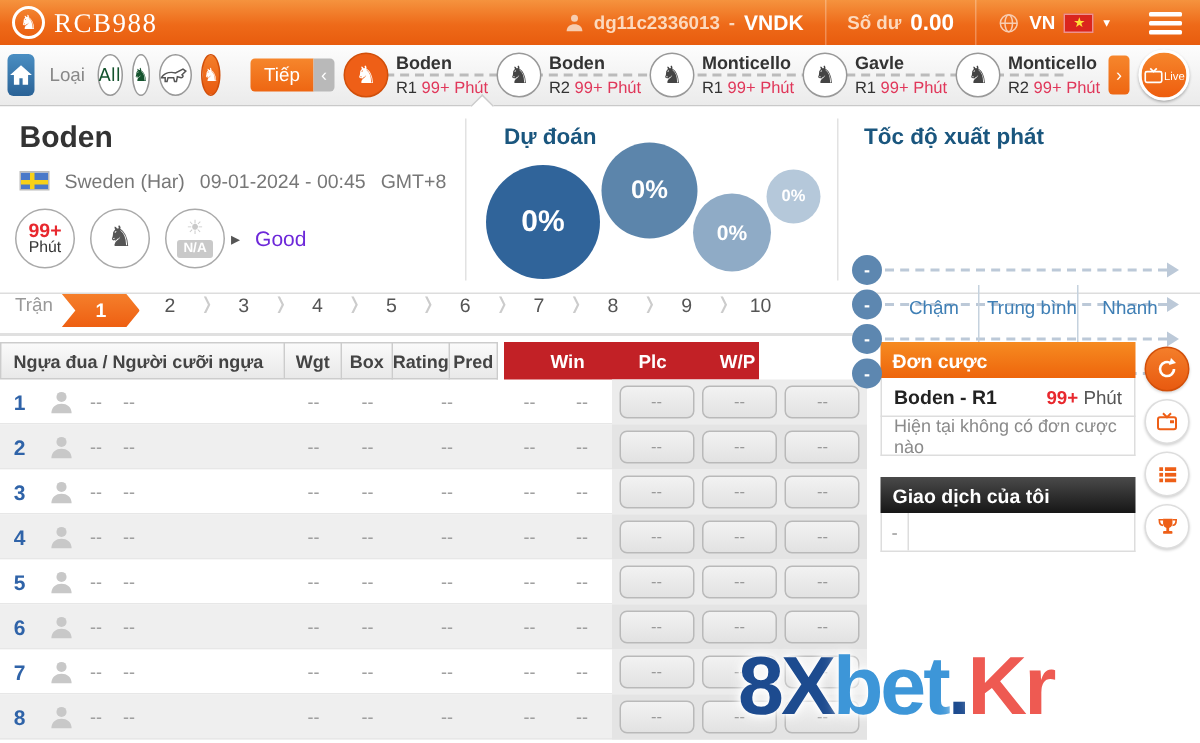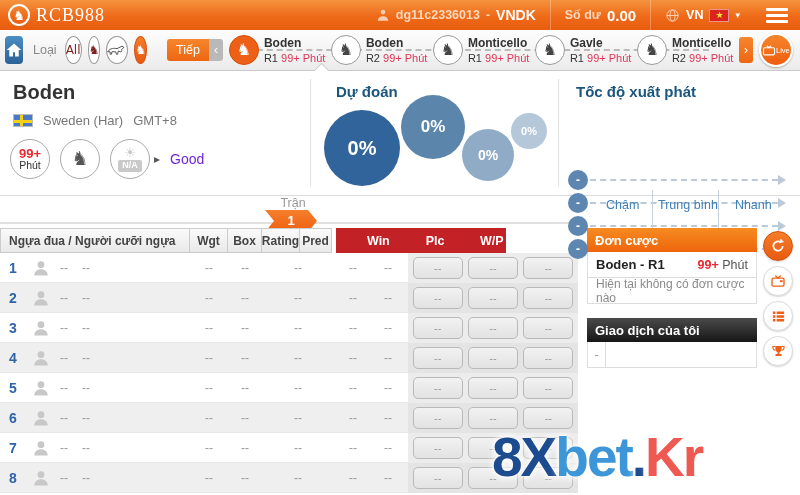--- a/index.html
+++ b/index.html
@@ -33,21 +33,21 @@
   
   .navbar { position:absolute; left:0; top:30px; width:800px; height:41px;
     background:linear-gradient(180deg,#fdfdfd,#ebebeb); border-bottom:1px solid #c9c9c9;
     display:flex; align-items:center; }
   .home-btn { width:38px; height:28px; margin-left:5px; border-radius:4px;
     background:linear-gradient(180deg,#4a8ec2,#2a6296); display:flex; align-items:center;
     justify-content:center; cursor:pointer; }
   .type-label { color:#888; font-size:12.5px; margin:0 8px 0 10px; }
   .cat-circle { width:28px; height:28px; border-radius:50%; border:1px solid #999; background:#fff;
     display:flex; align-items:center; justify-content:center; margin-right:6px; cursor:pointer;
-    font-size:12px; color:#7f1d1d; font-family:"DejaVu Sans",sans-serif; }
+    font-size:12px; color:#14532d; font-family:"DejaVu Sans",sans-serif; }
   .cat-circle.active { background:linear-gradient(180deg,#f47e2a,#e85a10); border-color:#d14f0a; color:#fff; }
   .nav-divider { width:1px; height:40px; background:#ccc; margin:0 6px 0 8px; }
   .next-btn { background:linear-gradient(180deg,#f6862c,#ee6612); color:#fff; font-size:12.5px;
     padding:4px 9px; border-radius:3px 0 0 3px; cursor:pointer; }
   .chev-left { background:#b9b9b9; color:#fff; font-size:12px; padding:4px 5px;
     border-radius:0 3px 3px 0; cursor:pointer; }
   .race-strip { position:relative; display:flex; align-items:center; height:100%; flex:1; margin-left:6px; }
   .race-dash-line { position:absolute; left:8px; right:30px; top:19px; border-top:2px dashed #bbb; }
   .race-item { position:relative; display:flex; align-items:center; gap:5px; width:102px; cursor:pointer; }
   .race-icon { width:30px; height:30px; border-radius:50%; background:#fff; border:1px solid #999;
@@ -104,21 +104,21 @@
     flex-shrink:0; z-index:2; }
   .speed-line { flex:1; border-top:2px dashed #bcc9d8; margin-left:2px; }
   .speed-arrowhead { width:0; height:0; border-top:5px solid transparent; border-bottom:5px solid transparent;
     border-left:8px solid #bcc9d8; }
   .speed-labels { position:absolute; left:30px; top:56px; width:196px; height:24px; display:flex; z-index:3; }
   .speed-labels div { flex:1; text-align:center; color:#3f7fb5; font-size:12.5px; background:transparent; }
   .speed-vdiv { position:absolute; top:48px; height:42px; width:1px; background:#c5d2de; }
 
   
   .tabsbar { position:absolute; left:0; top:196px; width:582px; height:28px; background:#fff;
-    border-bottom:2px solid #e0e0e0; display:flex; align-items:center;flex-direction:column; }
+    border-bottom:2px solid #e0e0e0; display:flex; align-items:flex-start; }
   .tabs-label { color:#999; font-size:12.5px; margin:0 6px 0 10px; }
   .tab { width:40px; text-align:center; color:#555; font-size:13px; cursor:pointer; position:relative; }
   .tab-sep { color:#ccc; font-size:11px; }
   .tab.active { background:linear-gradient(180deg,#f57f2b,#ee5f12); color:#fff; font-weight:bold;
     height:22px; line-height:22px; width:52px;
     clip-path:polygon(0 0, calc(100% - 9px) 0, 100% 50%, calc(100% - 9px) 100%, 0 100%, 9px 50%); }
 
   
   .table { position:absolute; left:0; top:228px; width:578px; }
   .thead { display:flex; height:25px; }
@@ -279,20 +279,21 @@
 
 <div class="content-top">
   <div class="notch"></div>
   <div class="panel-div" style="left:310px"></div>
   <div class="panel-div" style="left:558px"></div>
 
   <div class="race-title">Boden</div>
   <div class="race-meta">
     <span class="flag-se"></span>
     <span>Sweden (Har)</span>
+    <span>09-01-2024 - 00:45</span>
     <span>GMT+8</span>
   </div>
   <div class="info-badges">
     <div class="badge-circle">
       <span class="badge-99">99+</span>
       <span class="badge-phut">Phút</span>
     </div>
     <div class="badge-circle">
       <span class="badge-horse">♞</span>
     </div>

